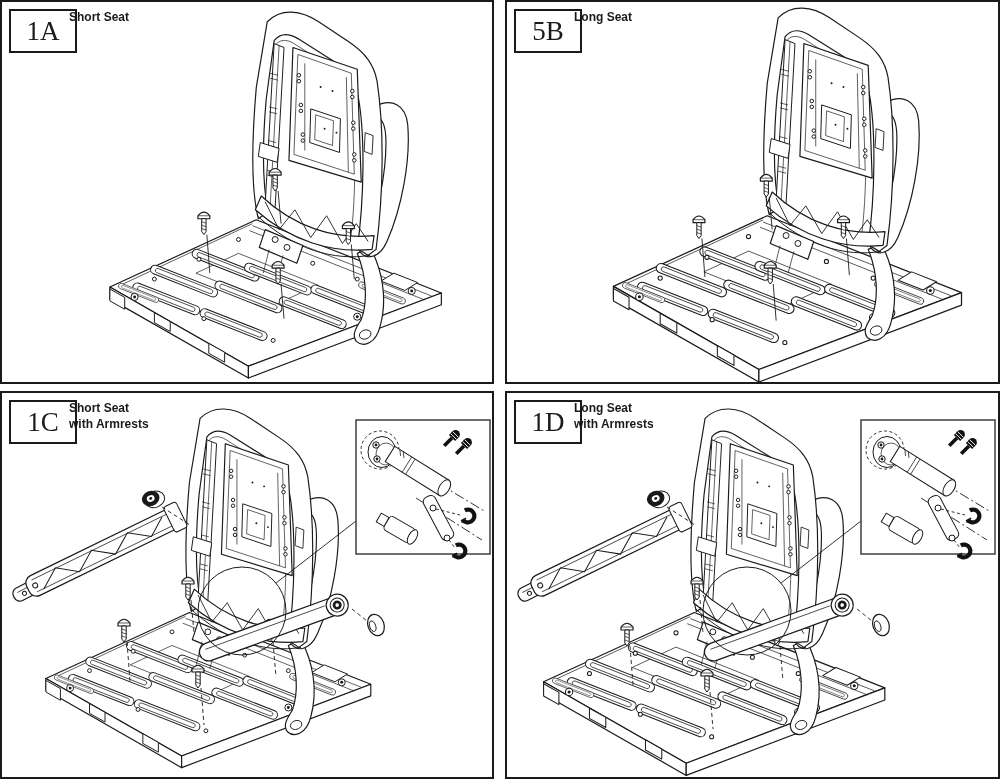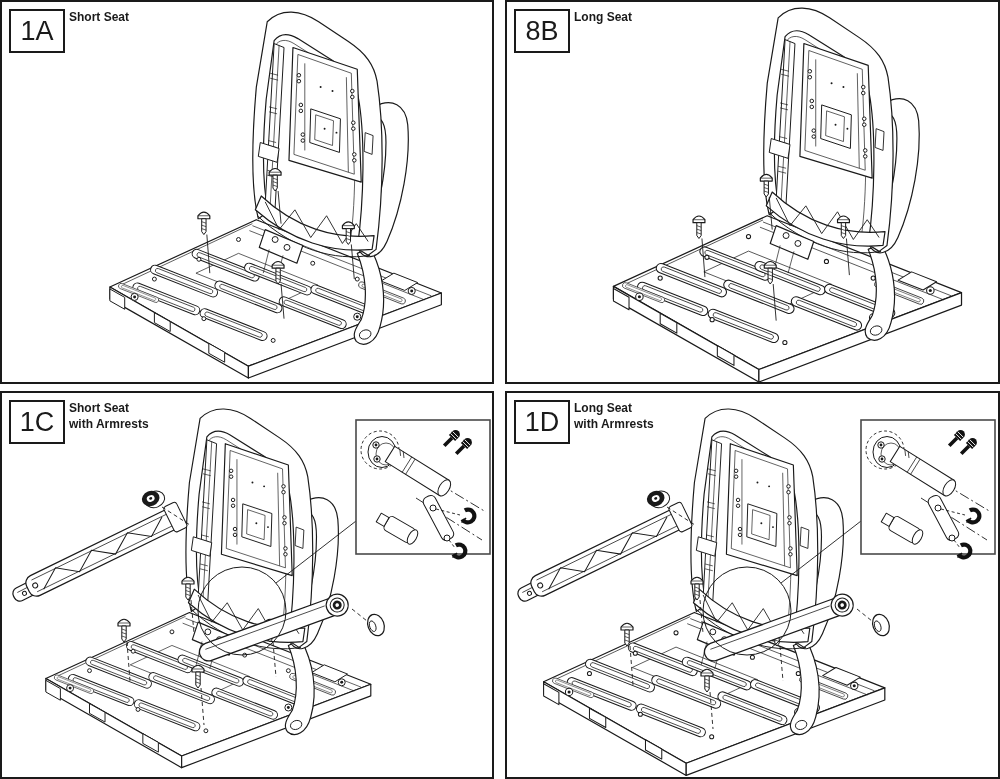--- a/index.html
+++ b/index.html
@@ -1,19 +1,19 @@
 <!DOCTYPE html>
 <html><head>
 <meta charset="utf-8">
 <style>
   html,body{margin:0;padding:0;background:#ffffff;}
   body{width:1000px;height:779px;font-family:"Liberation Sans",sans-serif;color:#1a1a1a;}
   .grid{width:1000px;height:779px;display:grid;grid-template-columns:494px 495px;grid-template-rows:384px 388px;column-gap:11px;row-gap:7px;background:#fff;}
   .panel{position:relative;border:2px solid #1a1a1a;box-sizing:border-box;background:#fff;overflow:hidden;}
-  .figlabel{position:absolute;left:7px;top:7px;width:56px;height:44px;border:2px solid #1a1a1a;box-sizing:border-box;display:flex;align-items:center;justify-content:center;font-size:27px;font-weight:400;letter-spacing:0;background:#fff;z-index:2;}
+  .figlabel{position:absolute;left:7px;top:7px;width:68px;height:44px;border:2px solid #1a1a1a;box-sizing:border-box;display:flex;align-items:center;justify-content:center;font-size:27px;font-weight:400;letter-spacing:0;background:#fff;z-index:2;font-family:Liberation Serif, serif;}
   .caption{position:absolute;left:67px;top:8px;font-size:12px;font-weight:600;line-height:1.3;white-space:pre-line;z-index:2;}
   svg.draw{position:absolute;left:0;top:0;width:100%;height:100%;}
   
   .fw{fill:#ffffff;stroke:#1a1a1a;stroke-width:1.2;stroke-linejoin:round;}
   .ln{fill:none;stroke:#1a1a1a;stroke-width:1.1;}
   .thin{fill:none;stroke:#1a1a1a;stroke-width:0.7;}
   .hole{fill:#ffffff;stroke:#1a1a1a;stroke-width:1;}
   .dot{fill:#1a1a1a;stroke:none;}
   .leader{stroke:#1a1a1a;stroke-width:0.9;fill:none;}
   .dashed{stroke-dasharray:4 3;}
@@ -241,21 +241,21 @@
         <line class="leader" x1="278" y1="283" x2="281" y2="318"></line>
         <use href="#screw" transform="translate(275,264)"></use>
         <line class="leader" x1="349" y1="243" x2="352" y2="278"></line>
         <use href="#screw" transform="translate(346,224)"></use>
       </g>
     </svg>
   </div>
 
   <div class="panel">
     <div class="figlabel">
-      <span>8B</span>
+      <span>5B</span>
     </div>
     <div class="caption">Long Seat</div>
     <svg class="draw" viewBox="0 0 490 384" preserveAspectRatio="xMinYMin meet">
       <g transform="translate(10,-2)">
         <g transform="translate(-12.7,-10.9) scale(1.05)">
           <use href="#g-seat-pan"></use>
         </g>
         <use href="#g-seat-back"></use>
         <line class="leader" x1="187" y1="241" x2="190" y2="280"></line>
         <use href="#screw" transform="translate(184,222)"></use>

